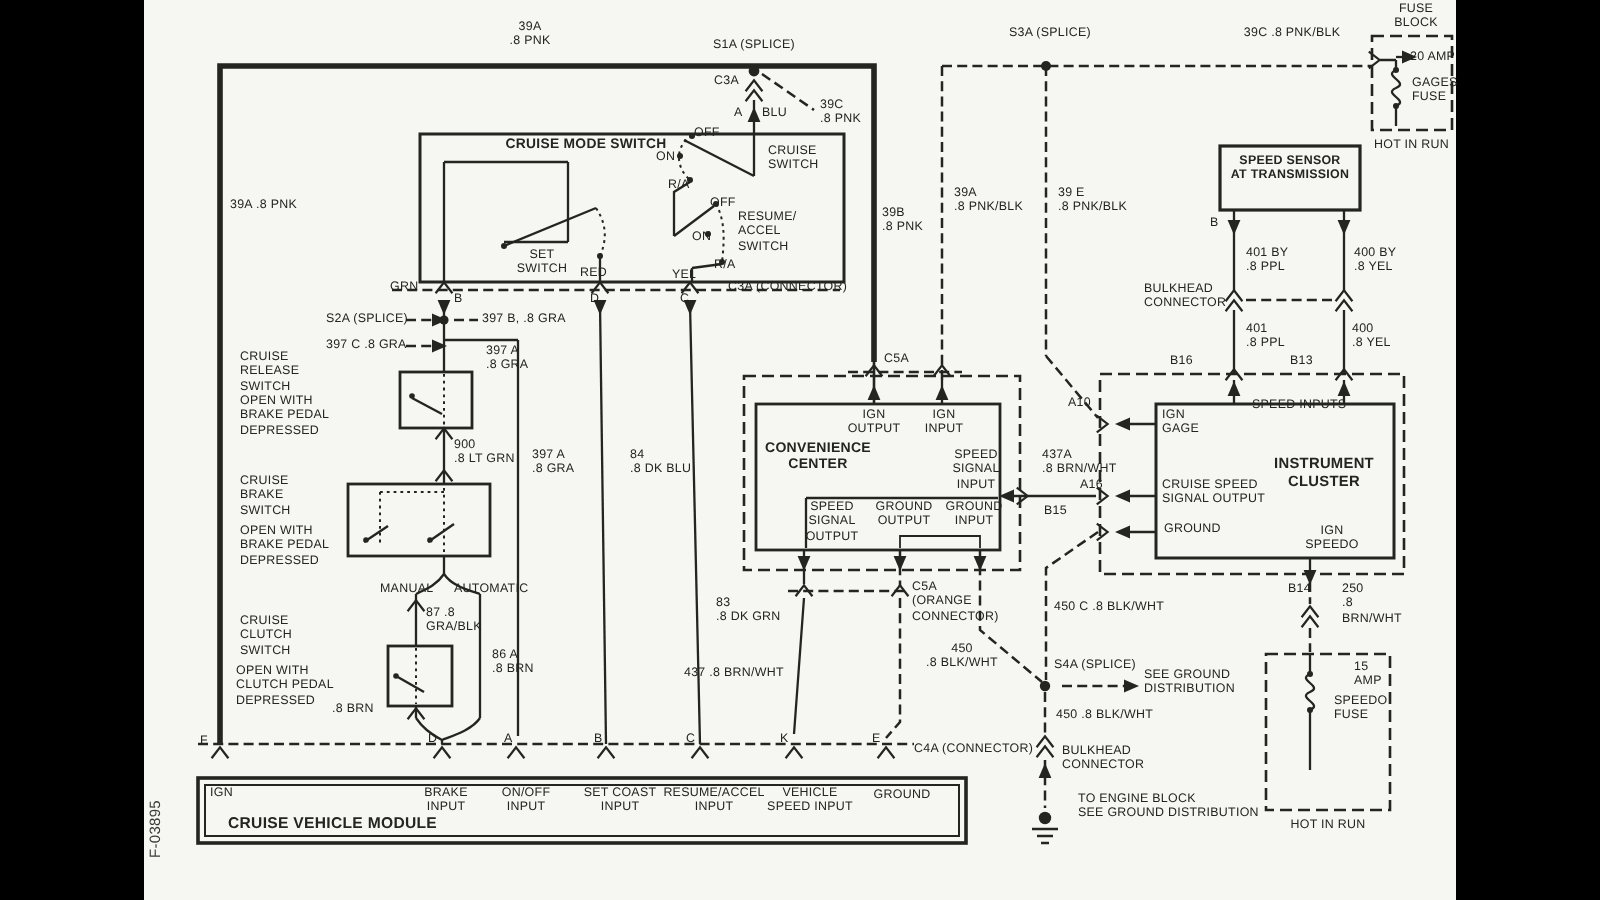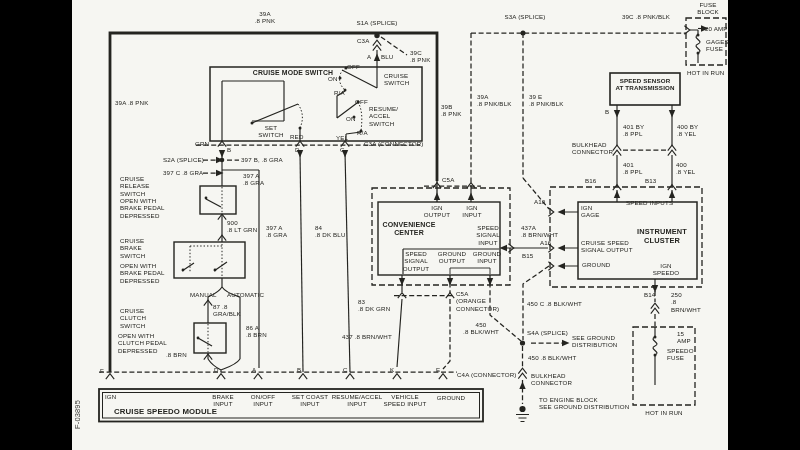--- a/index.html
+++ b/index.html
@@ -376,16 +376,16 @@
 INPUT</div>
       <div class="lbl c" style="left: 263px; top: 393px;">ON/OFF
 INPUT</div>
       <div class="lbl c" style="left: 310px; top: 393px;">SET  COAST
 INPUT</div>
       <div class="lbl c" style="left: 357px; top: 393px;">RESUME/ACCEL
 INPUT</div>
       <div class="lbl c" style="left: 405px; top: 393px;">VEHICLE
 SPEED INPUT</div>
       <div class="lbl c" style="left: 451px; top: 394px;">GROUND</div>
-      <div class="lbl b" style="left: 114px; top: 407px; font-size: 7.8px;">CRUISE SPEEDO MODULE</div>
+      <div class="lbl b" style="left: 114px; top: 407px; font-size: 7.8px;">CRUISE VEHICLE MODULE</div>
       <div class="lbl v" style="left: 74px; top: 400px;">F-03895</div>
     </div>
 </div>
 
 </body></html>

